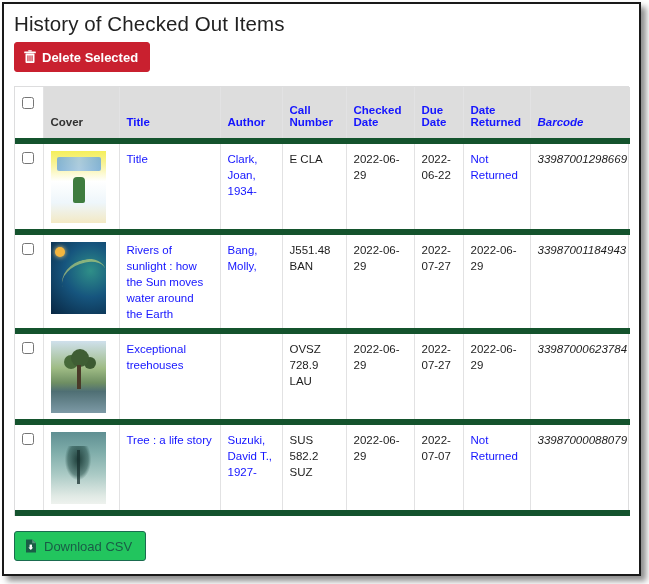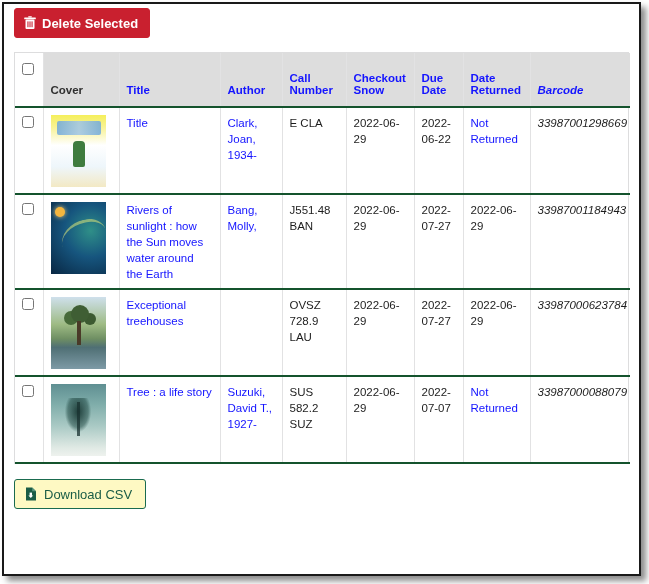--- a/index.html
+++ b/index.html
@@ -54,21 +54,21 @@
     border-bottom: none;
   }
   table.history {
     width: 100%;
     border-collapse: collapse;
     table-layout: fixed;
     font-size: 11.5px;
   }
   table.history th, table.history td {
     border-right: 1px solid #e2e2e3;
-    border-bottom: 2px solid #14532d;
+    border-bottom: 6px solid #14532d;
     vertical-align: top;
     padding: 7px 7px 6px 7px;
     text-align: left;
   }
   table.history th:last-child, table.history td:last-child { border-right: none; font-style: italic; }
   table.history thead th {
     background: #dddddd;
     vertical-align: bottom;
     height: 54px;
     font-weight: bold;
@@ -148,36 +148,37 @@
   .cover.tree::after {
     content: ""; position: absolute; left: 26px; top: 18px; width: 3px; height: 34px;
     background: rgba(25,50,48,.75);
   }
   
   .toolbar-bottom { padding: 15px 0 0 10px; }
   .btn-csv {
     display: inline-flex;
     align-items: center;
     gap: 7px;
-    background: #fef9c3;
+    background: #22c55e;
     border: 1px solid #1a6b4f;
     border-radius: 3px;
     color: #1a5c46;
     font-size: 13px;
     padding: 7px 13px 7px 10px;
     cursor: pointer;
     line-height: 1;
   }
   .csv-icon { display: inline-block; width: 12px; height: 14px; position: relative; top: 0px; }
 </style>
 </head>
 <body>
 
 <div class="page-frame">
 
+  <h1 class="page-title">History of Checked Out Items</h1>
 
   <div class="toolbar-top">
     <button class="btn-delete">
       <span class="trash-icon">
         <svg viewBox="0 0 12 14" width="12" height="14" aria-hidden="true">
           <rect x="1.5" y="3.5" width="9" height="9.5" rx="1" fill="#ffffff"></rect>
           <rect x="3.4" y="5.4" width="1.1" height="5.8" fill="#c9202f"></rect>
           <rect x="5.45" y="5.4" width="1.1" height="5.8" fill="#c9202f"></rect>
           <rect x="7.5" y="5.4" width="1.1" height="5.8" fill="#c9202f"></rect>
           <rect x="0.2" y="1.6" width="11.6" height="1.7" rx="0.5" fill="#ffffff"></rect>
@@ -201,21 +202,21 @@
           <th class="col-title">
             <span class="hdr-link">Title</span>
           </th>
           <th class="col-author">
             <span class="hdr-link">Author</span>
           </th>
           <th class="col-call">
             <span class="hdr-link">Call Number</span>
           </th>
           <th class="col-checkout">
-            <span class="hdr-link">Checkout Snow</span>
+            <span class="hdr-link">Checked Date</span>
           </th>
           <th class="col-due">
             <span class="hdr-link">Due Date</span>
           </th>
           <th class="col-return">
             <span class="hdr-link">Date Returned</span>
           </th>
           <th class="col-barcode">
             <span class="hdr-link">Barcode</span>
           </th>

